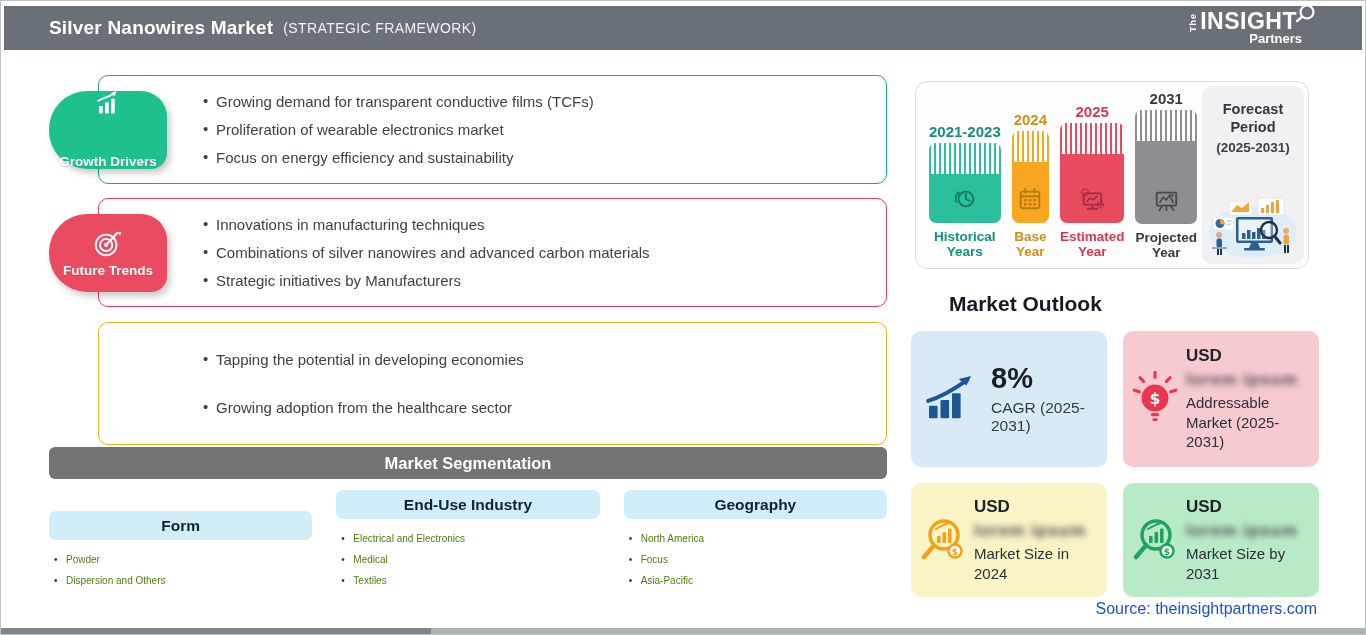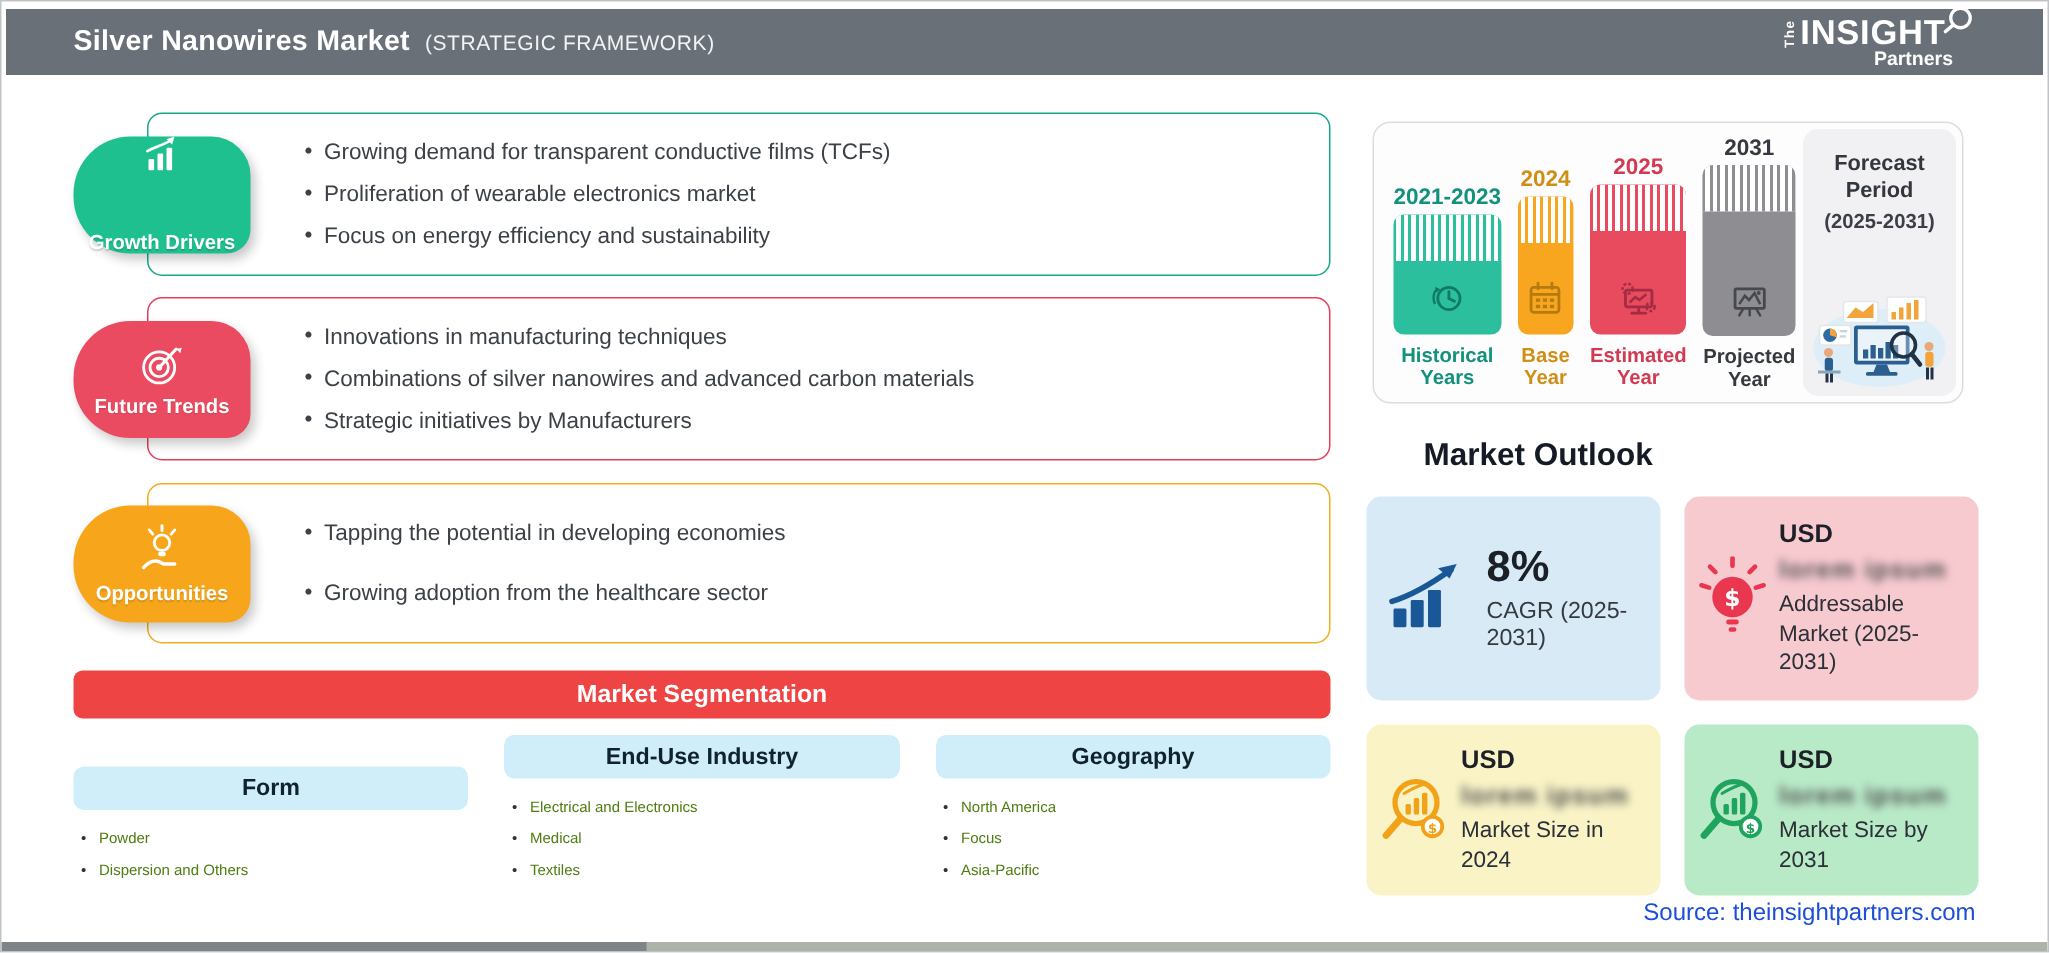--- a/index.html
+++ b/index.html
@@ -12,34 +12,34 @@
   .hdr .sub{font-size:14px;color:#f2f3f4;margin-left:10px;letter-spacing:.4px;}
   .logo{margin-left:auto;display:flex;flex-direction:column;align-items:flex-end;color:#fff;}
   .logo-row{display:flex;align-items:flex-start;}
   .logo-the{writing-mode:vertical-rl;transform:rotate(180deg);font-size:9px;font-weight:bold;
             letter-spacing:1px;margin:3px 2px 0 0;}
   .logo-insight{font-size:23px;font-weight:bold;letter-spacing:.5px;line-height:1;}
   .logo-mag{margin:-6px 0 0 -3px;}
   .logo-partners{font-size:13px;font-weight:bold;margin:-2px 14px 0 0;}
   
   .factor{position:absolute;left:48px;width:838px;}
-  .f1{top:74px;height:109px;} .f2{top:197px;height:109px;} .f3{top:321px;height:107px;}
+  .f1{top:74px;height:109px;} .f2{top:197px;height:109px;} .f3{top:321px;height:123px;}
   .fbox{position:absolute;left:49px;top:0;right:0;bottom:0;background:#fff;border-radius:10px;}
   .f1 .fbox{border:1.6px solid #18a78c;} .f2 .fbox{border:1.6px solid #e63e58;} .f3 .fbox{border:1.6px solid #f0ad1e;}
   .fbox ul{list-style:none;margin:0;height:100%;box-sizing:border-box;padding:12px 18px 12px 104px;
            display:flex;flex-direction:column;justify-content:space-around;}
   .fbox li{font-size:15px;color:#3c4147;position:relative;padding-left:13px;}
   .fbox li::before{content:"•";position:absolute;left:0;top:-1px;color:#3c4147;}
   .pill{position:absolute;left:0;top:50%;transform:translateY(-50%);width:118px;height:78px;
         border-radius:38px 26px 16px 38px;display:flex;flex-direction:column;align-items:center;
         justify-content:center;gap:3px;box-shadow:3px 4px 7px rgba(0,0,0,.22);}
   .f1 .pill{background:#1fc08f;gap:39px;} .f2 .pill{background:#ea4b60;} .f3 .pill{background:#f7a61c;}
   .plabel{font-size:13.5px;font-weight:bold;color:#fff;text-shadow:0 1px 1px rgba(0,0,0,.15);}
   
-  .segbar{position:absolute;left:48px;top:446px;width:838px;height:32px;background:#ef4444;border-radius:6px;
+  .segbar{position:absolute;left:48px;top:446px;width:838px;height:32px;background:#737373;border-radius:6px;
           display:flex;align-items:center;justify-content:center;color:#fff;font-weight:bold;font-size:16.5px;}
   .segcols{position:absolute;left:48px;top:489px;width:838px;display:flex;gap:24px;align-items:flex-end;}
   .segcol{flex:1;}
   .seghead{height:29px;background:#cfeef9;border-radius:7px;display:flex;align-items:center;
            justify-content:center;font-weight:bold;font-size:15.5px;color:#10222e;}
   .segcol ul{list-style:none;margin:9px 0 0;padding:0 0 0 5px;}
   .segcol li{font-size:10px;color:#4d7c0f;line-height:21px;position:relative;padding-left:12px;}
   .segcol li::before{content:"•";position:absolute;left:0;color:#2e3338;}
   
   .ypanel{position:absolute;left:914px;top:80px;width:394px;height:188px;background:#fdfdfe;
@@ -142,31 +142,20 @@
       <span class="plabel">Future Trends</span>
     </div>
   </div>
 
   <div class="factor f3">
     <div class="fbox">
       <ul>
         <li>Tapping the potential in developing economies</li>
         <li>Growing adoption from the healthcare sector</li>
       </ul>
-    </div>
-    <div class="pill">
-      <svg width="34" height="36" viewBox="0 0 36 38">
-        <line x1="18" y1="1.5" x2="18" y2="5" stroke="#fff" stroke-width="2" stroke-linecap="round"></line>
-        <line x1="9" y1="4.5" x2="11.5" y2="7.5" stroke="#fff" stroke-width="2" stroke-linecap="round"></line>
-        <line x1="27" y1="4.5" x2="24.5" y2="7.5" stroke="#fff" stroke-width="2" stroke-linecap="round"></line>
-        <circle cx="18" cy="13.5" r="5.5" fill="none" stroke="#fff" stroke-width="2"></circle>
-        <rect x="15.4" y="20" width="5.2" height="3" rx="1" fill="#fff"></rect>
-        <path d="M5 31 C 10 25.5, 15 25.5, 19 28.5 L27 28.5" fill="none" stroke="#fff" stroke-width="2.4" stroke-linecap="round"></path>
-      </svg>
-      <span class="plabel">Opportunities</span>
     </div>
   </div>
 
   <div class="segbar">
     <span>Market Segmentation</span>
   </div>
   <div class="segcols">
     <div class="segcol">
       <div class="seghead">Form</div>
       <ul>

